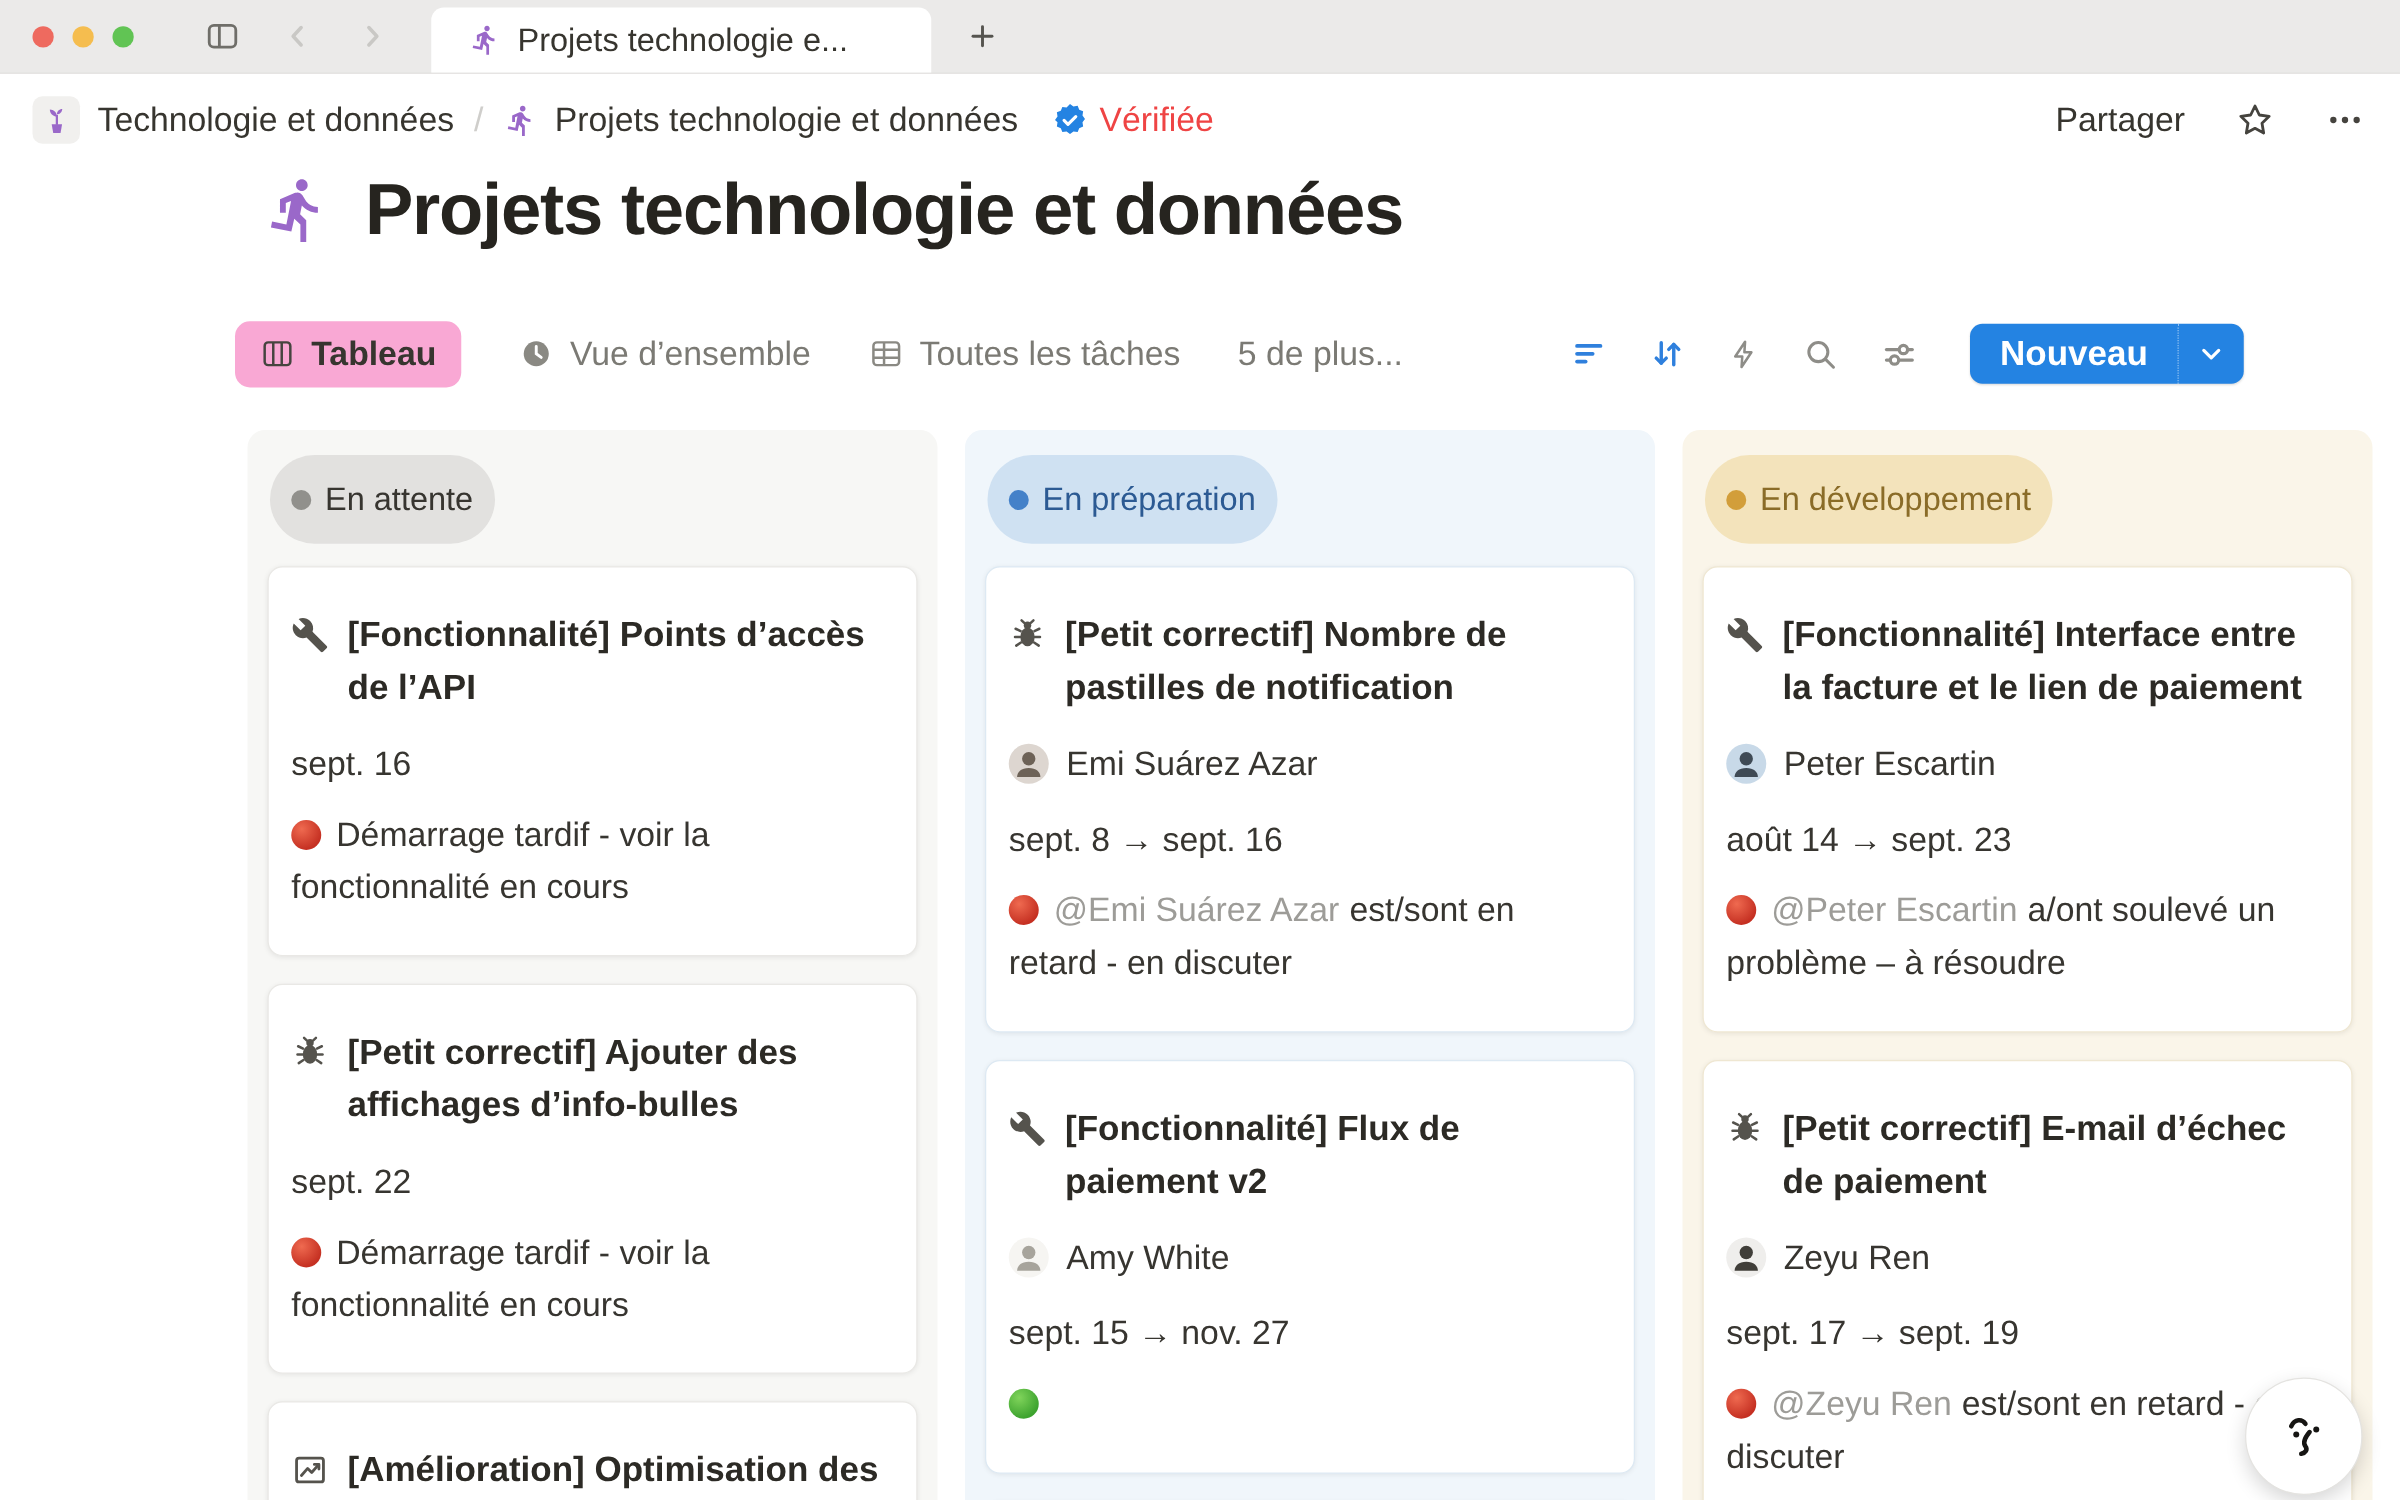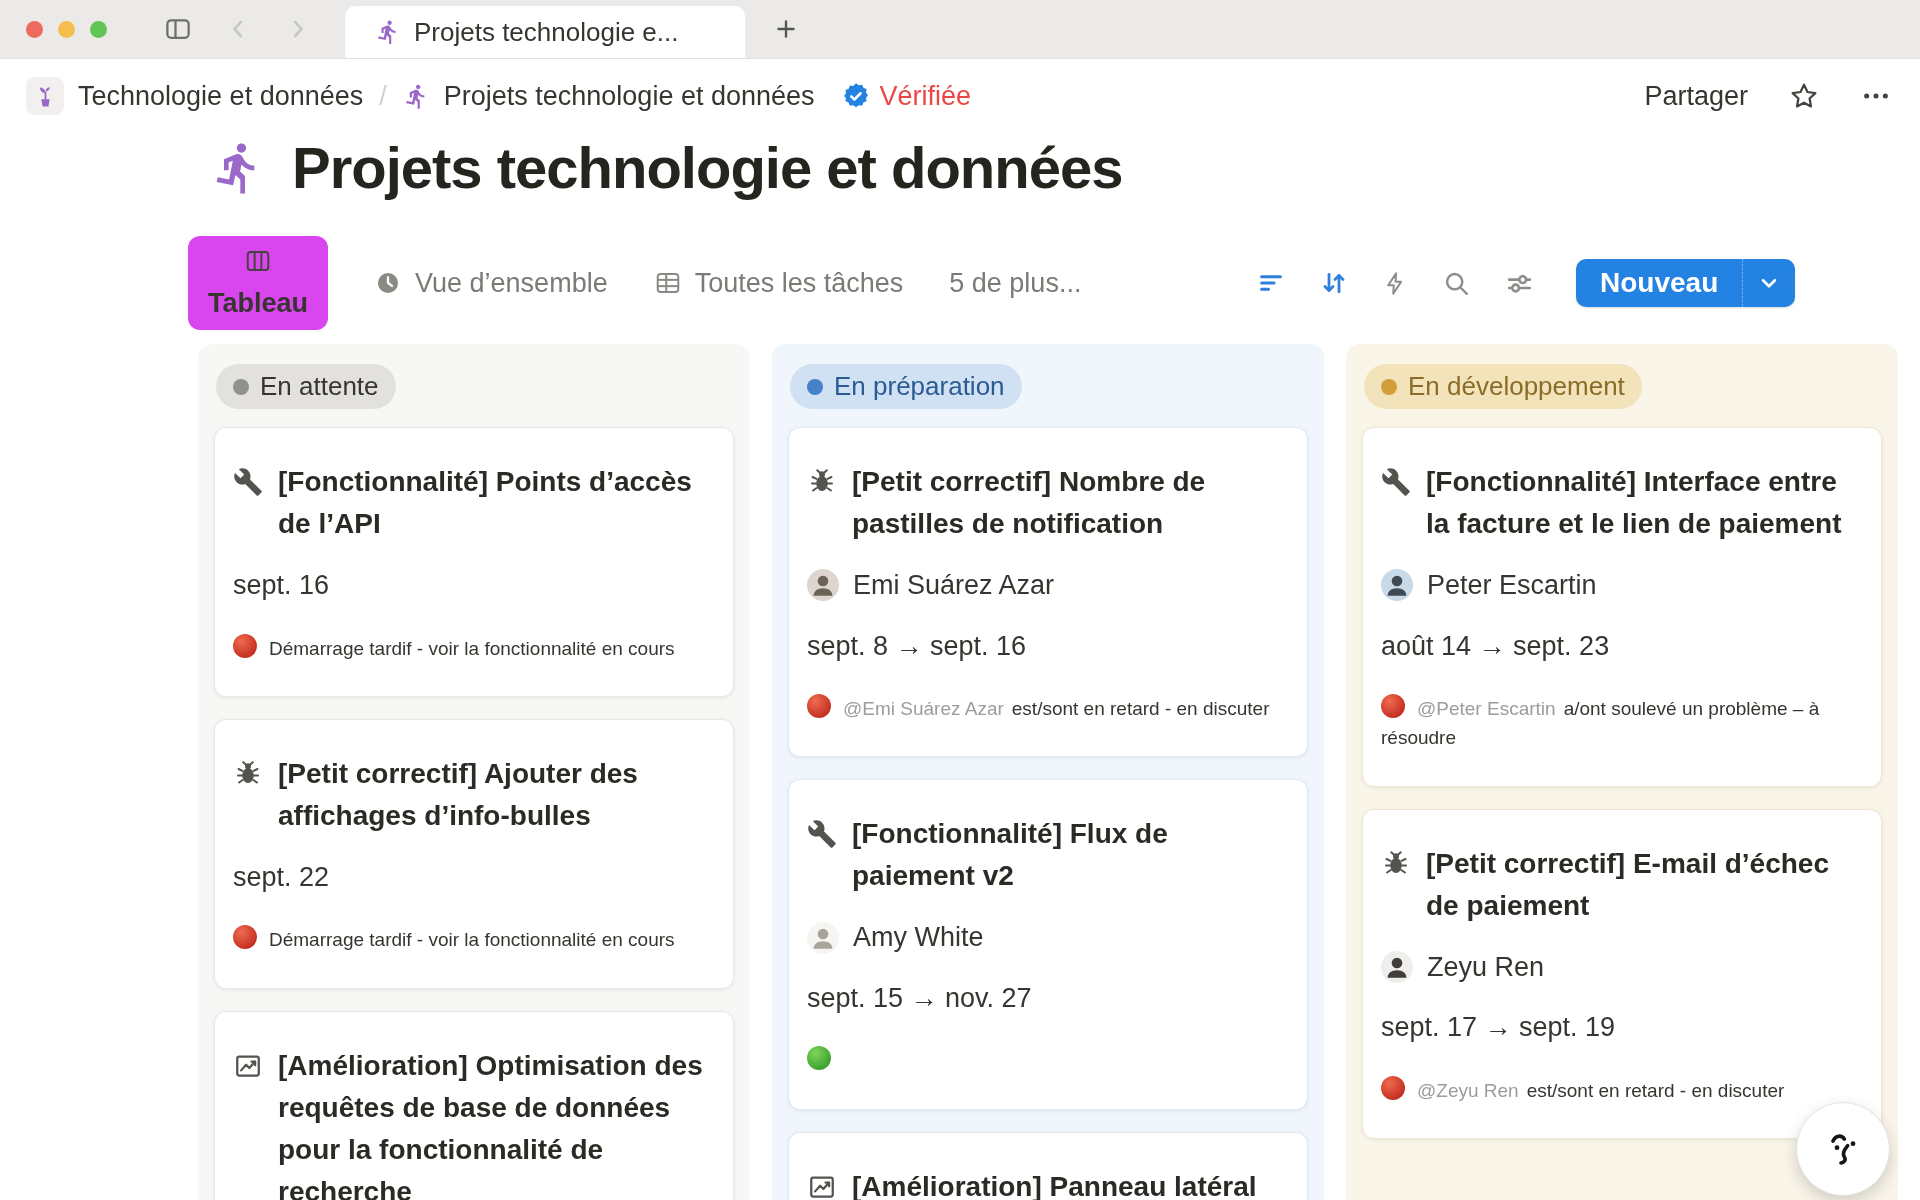--- a/index.html
+++ b/index.html
@@ -29,22 +29,22 @@
   .topright{position:absolute;right:28px;top:70px;height:52px;display:flex;align-items:center;gap:40px;}
   .share{font-size:27px;color:#37352f;}
   .gray-ico{color:#45433e;}
 
   
   .pagehead{position:absolute;left:210px;top:134px;display:flex;align-items:center;gap:26px;}
   .pagehead h1{margin:0;font-size:58px;font-weight:700;letter-spacing:-1px;color:#26241f;}
 
   
   .views{position:absolute;left:188px;top:252px;height:62px;display:flex;align-items:center;gap:46px;font-size:27px;}
-  .view-pill{background:#d946ef;border-radius:12px;padding:11px 20px;display:flex;align-items:center;gap:13px;
-             color:#37352f;font-weight:600;flex-direction:column;}
+  .view-pill{background:#f9a8d4;border-radius:12px;padding:11px 20px;display:flex;align-items:center;gap:13px;
+             color:#37352f;font-weight:600;}
   .view{display:flex;align-items:center;gap:13px;color:#7b7a74;font-weight:500;}
   .vico{color:#8a8983;}
   .vico-dark{color:#46443f;}
 
   .viewtools{position:absolute;left:1256px;top:252px;height:62px;display:flex;align-items:center;gap:33px;}
   .blue-ico{color:#2f80dd;}
   .tool-ico{color:#8e8d88;}
   .new-btn{height:48px;border-radius:10px;background:#2483e2;display:flex;align-items:stretch;margin-left:8px;
            box-shadow:0 1px 2px rgba(0,0,0,.15);cursor:pointer;}
   .new-main{display:flex;align-items:center;padding:0 24px;color:#fff;font-size:28px;font-weight:600;}
@@ -52,21 +52,21 @@
   .new-chev{width:52px;display:flex;align-items:center;justify-content:center;}
 
   
   .board{position:absolute;left:0;top:344px;width:1920px;height:856px;overflow:hidden;}
   .cols{display:flex;gap:22px;padding-left:198px;}
   .col{width:552px;flex:none;border-radius:14px;padding:14px 16px 30px;box-sizing:border-box;min-height:1000px;}
   .col-gray{background:#f7f7f5;}
   .col-blue{background:#f0f6fb;}
   .col-yellow{background:#faf5e9;}
 
-  .pill{display:inline-flex;align-items:center;gap:11px;padding:7px 17px;border-radius:999px;
+  .pill{display:inline-flex;align-items:center;gap:11px;padding:20px 17px;border-radius:999px;
         font-size:26px;font-weight:500;margin:6px 0 18px 2px;}
   .pill-gray{background:#e2e1df;color:#373530;}
   .pill-blue{background:#cfe1f2;color:#2c5a93;}
   .pill-yellow{background:#f3e3bb;color:#8a6c28;}
   .dot16{width:16px;height:16px;border-radius:50%;flex:none;}
   .dg{background:#91908c;} .db{background:#4481c9;} .dy{background:#d29e3a;}
 
   .card{background:#fff;border-radius:12px;padding:33px 18px;margin-bottom:22px;
         box-shadow:0 1px 4px rgba(15,15,15,.07);cursor:pointer;}
   .col-gray .card{border:1px solid #e9e8e5;}
@@ -78,21 +78,21 @@
   .t-text{font-size:28px;line-height:1.5;font-weight:600;color:#2c2a25;}
 
   .prop{margin-top:20px;font-size:27px;color:#373530;line-height:1.5;}
   .person{display:flex;align-items:center;gap:14px;}
   .avatar{width:32px;height:32px;border-radius:50%;overflow:hidden;flex:none;display:flex;align-items:flex-end;justify-content:center;}
   .av-emi{background:#ddd6d0;color:#6d6257;}
   .av-amy{background:#f6f5f2;color:#a7a49c;}
   .av-peter{background:#c8d9e8;color:#3f4a55;}
   .av-zeyu{background:#efeeec;color:#403e39;}
 
-  .status{margin-top:28px;font-size:19px;line-height:1.55;color:#373530;}
+  .status{margin-top:16px;font-size:27px;line-height:1.55;color:#373530;}
   .sdot{display:inline-block;width:24px;height:24px;border-radius:50%;margin-right:12px;vertical-align:-3px;}
   .sdot.red{background:radial-gradient(circle at 35% 30%,#ef6a50,#c53022 72%);}
   .sdot.green{background:radial-gradient(circle at 35% 30%,#80d45b,#3da32f 72%);}
   .mention{color:#9d9c98;margin-right:8px;}
 
   .ai-btn{position:absolute;left:1796px;top:1102px;width:92px;height:92px;border-radius:50%;background:#fff;
           border:1px solid #e4e3e0;box-shadow:0 6px 16px rgba(0,0,0,.16);display:flex;align-items:center;justify-content:center;cursor:pointer;}
 </style>
 </head>
 <body>

